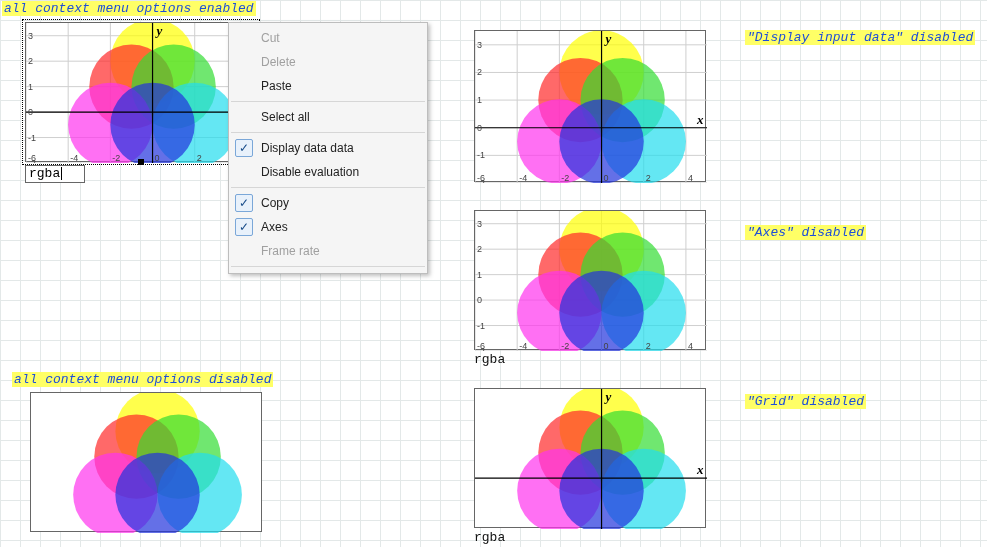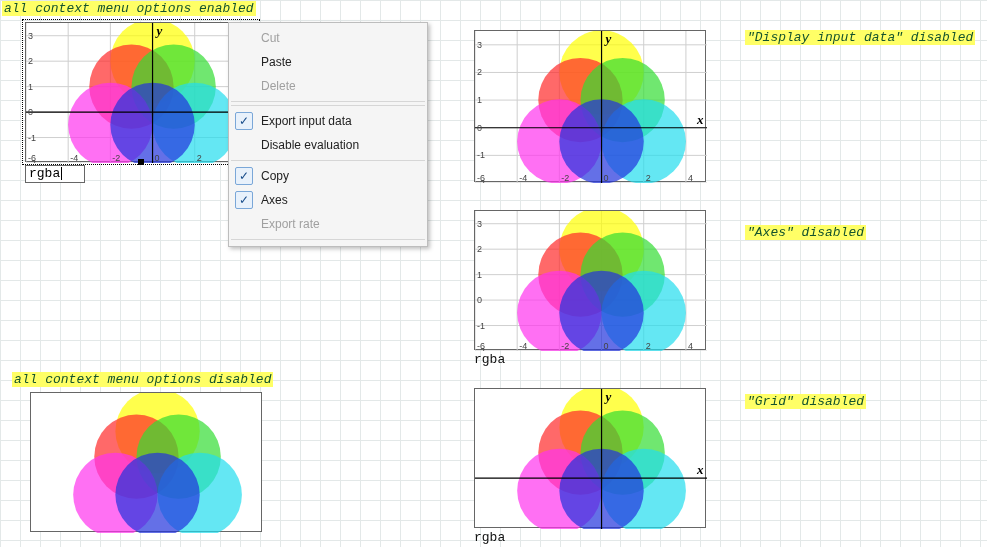--- a/index.html
+++ b/index.html
@@ -16,21 +16,21 @@
     background-size: 20px 20px;
     overflow: hidden;
   }
   .annot {
     position: absolute;
     background: #ffff66;
     font-family: "Courier New", monospace;
     font-style: italic;
     font-size: 13px;
     padding: 0 2px;
-    color: #14532d;
+    color: #1d4ed8;
     white-space: nowrap;
   }
   .plot-frame {
     position: absolute;
     background: #fff;
     border: 1px solid #666;
   }
   .plot-frame.sel {
     outline: 1px dotted #000;
     outline-offset: 2px;
@@ -161,39 +161,40 @@
       <text x="2" y="41.18181818181817" font-size="9" fill="#444">2</text>
       <text x="2" y="15.727272727272734" font-size="9" fill="#444">3</text>
     </svg>
 </div>
 <div class="input-below" style="left:25px;top:165px;width:60px">
   <span>rgba</span><span class="caret"></span>
 </div>
 
 <div class="ctx" style="left:228px;top:22px">
   <div class="ctx-item disabled"><span>Cut</span></div>
+  <div class="ctx-item disabled"><span>Delete</span></div>
   <div class="ctx-item"><span>Paste</span></div>
-  <div class="ctx-item disabled"><span>Delete</span></div>
-  <div class="ctx-sep"></div>
+  <div class="ctx-sep"></div>
+  <div class="ctx-item"><span>Select all</span></div>
   <div class="ctx-sep"></div>
   <div class="ctx-item">
     <span class="ctx-check">✓</span>
-    <span>Export input data</span>
+    <span>Display data data</span>
   </div>
   <div class="ctx-item"><span>Disable evaluation</span></div>
   <div class="ctx-sep"></div>
   <div class="ctx-item">
     <span class="ctx-check">✓</span>
     <span>Copy</span>
   </div>
   <div class="ctx-item">
     <span class="ctx-check">✓</span>
     <span>Axes</span>
   </div>
-  <div class="ctx-item disabled"><span>Export rate</span></div>
+  <div class="ctx-item disabled"><span>Frame rate</span></div>
   <div class="ctx-sep"></div>
 </div>
 
 <div class="plot-frame" style="left:30px;top:392px;width:232px;height:140px">
   <svg class="plot-svg" width="232" height="140" viewBox="0 0 232 140">
       <circle cx="126.54545454545453" cy="38.18181818181817" r="42.18181818181818" fill="#ffff00" fill-opacity="0.7"></circle>
       <circle cx="105.45454545454545" cy="63.63636363636364" r="42.18181818181818" fill="#ff2a2a" fill-opacity="0.7"></circle>
       <circle cx="147.63636363636363" cy="63.63636363636364" r="42.18181818181818" fill="#33dd33" fill-opacity="0.7"></circle>
       <circle cx="84.36363636363636" cy="101.81818181818181" r="42.18181818181818" fill="#ff33ee" fill-opacity="0.7"></circle>
       <circle cx="168.72727272727272" cy="101.81818181818181" r="42.18181818181818" fill="#22ddee" fill-opacity="0.7"></circle>

